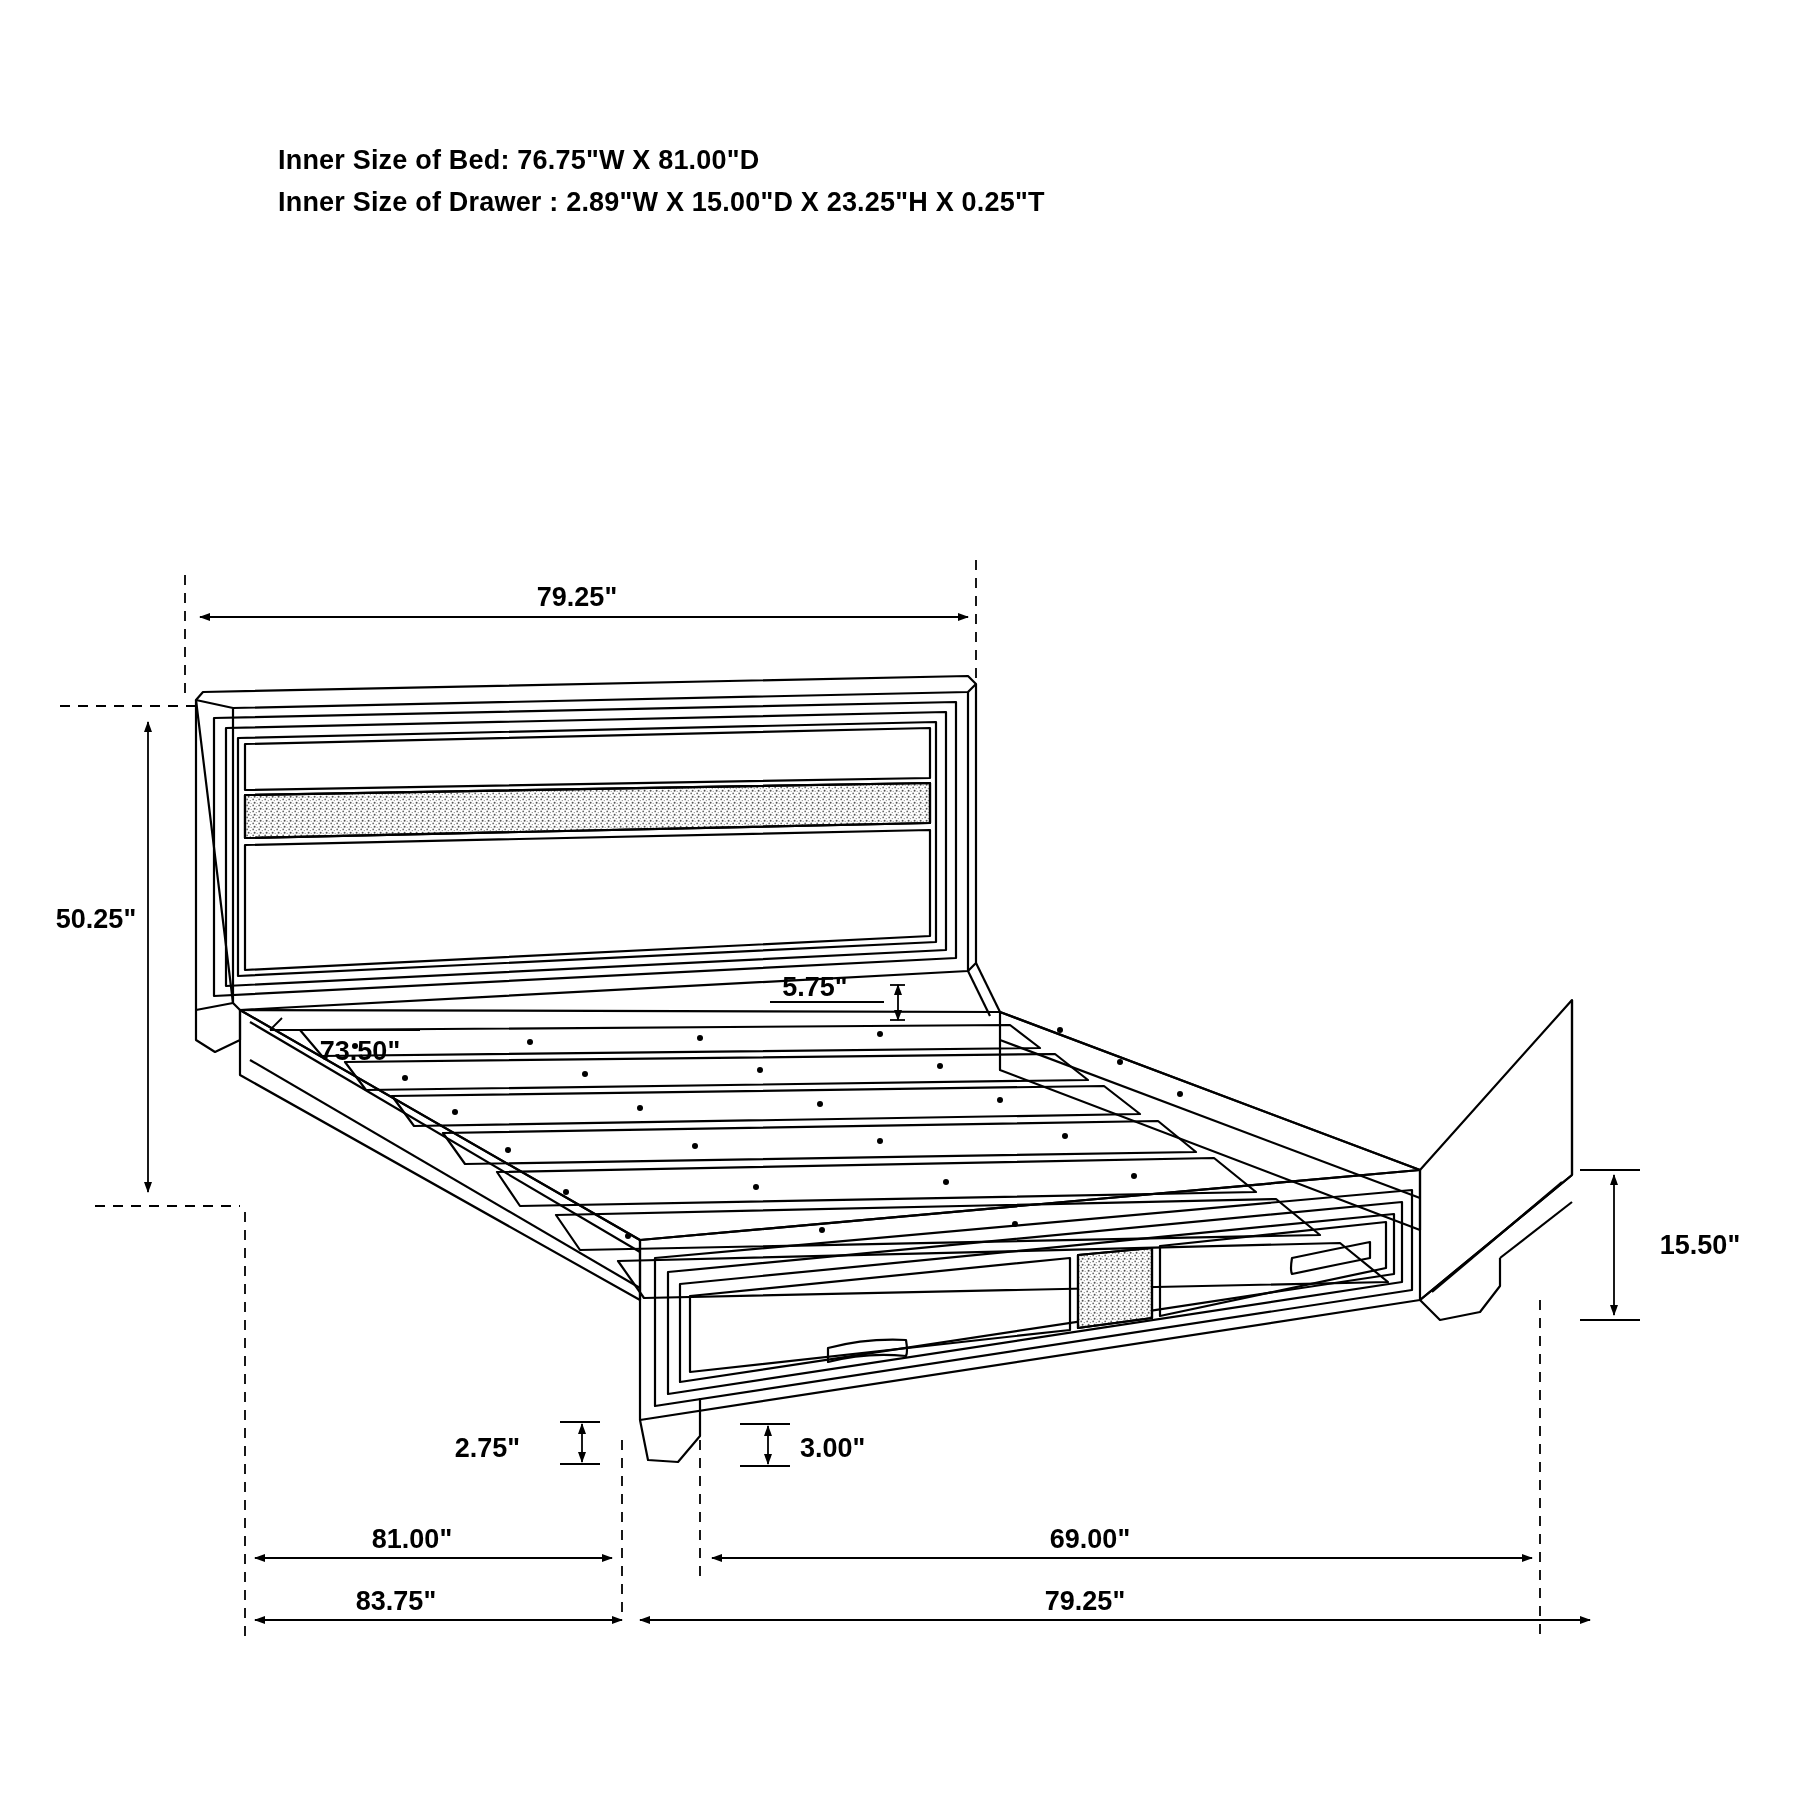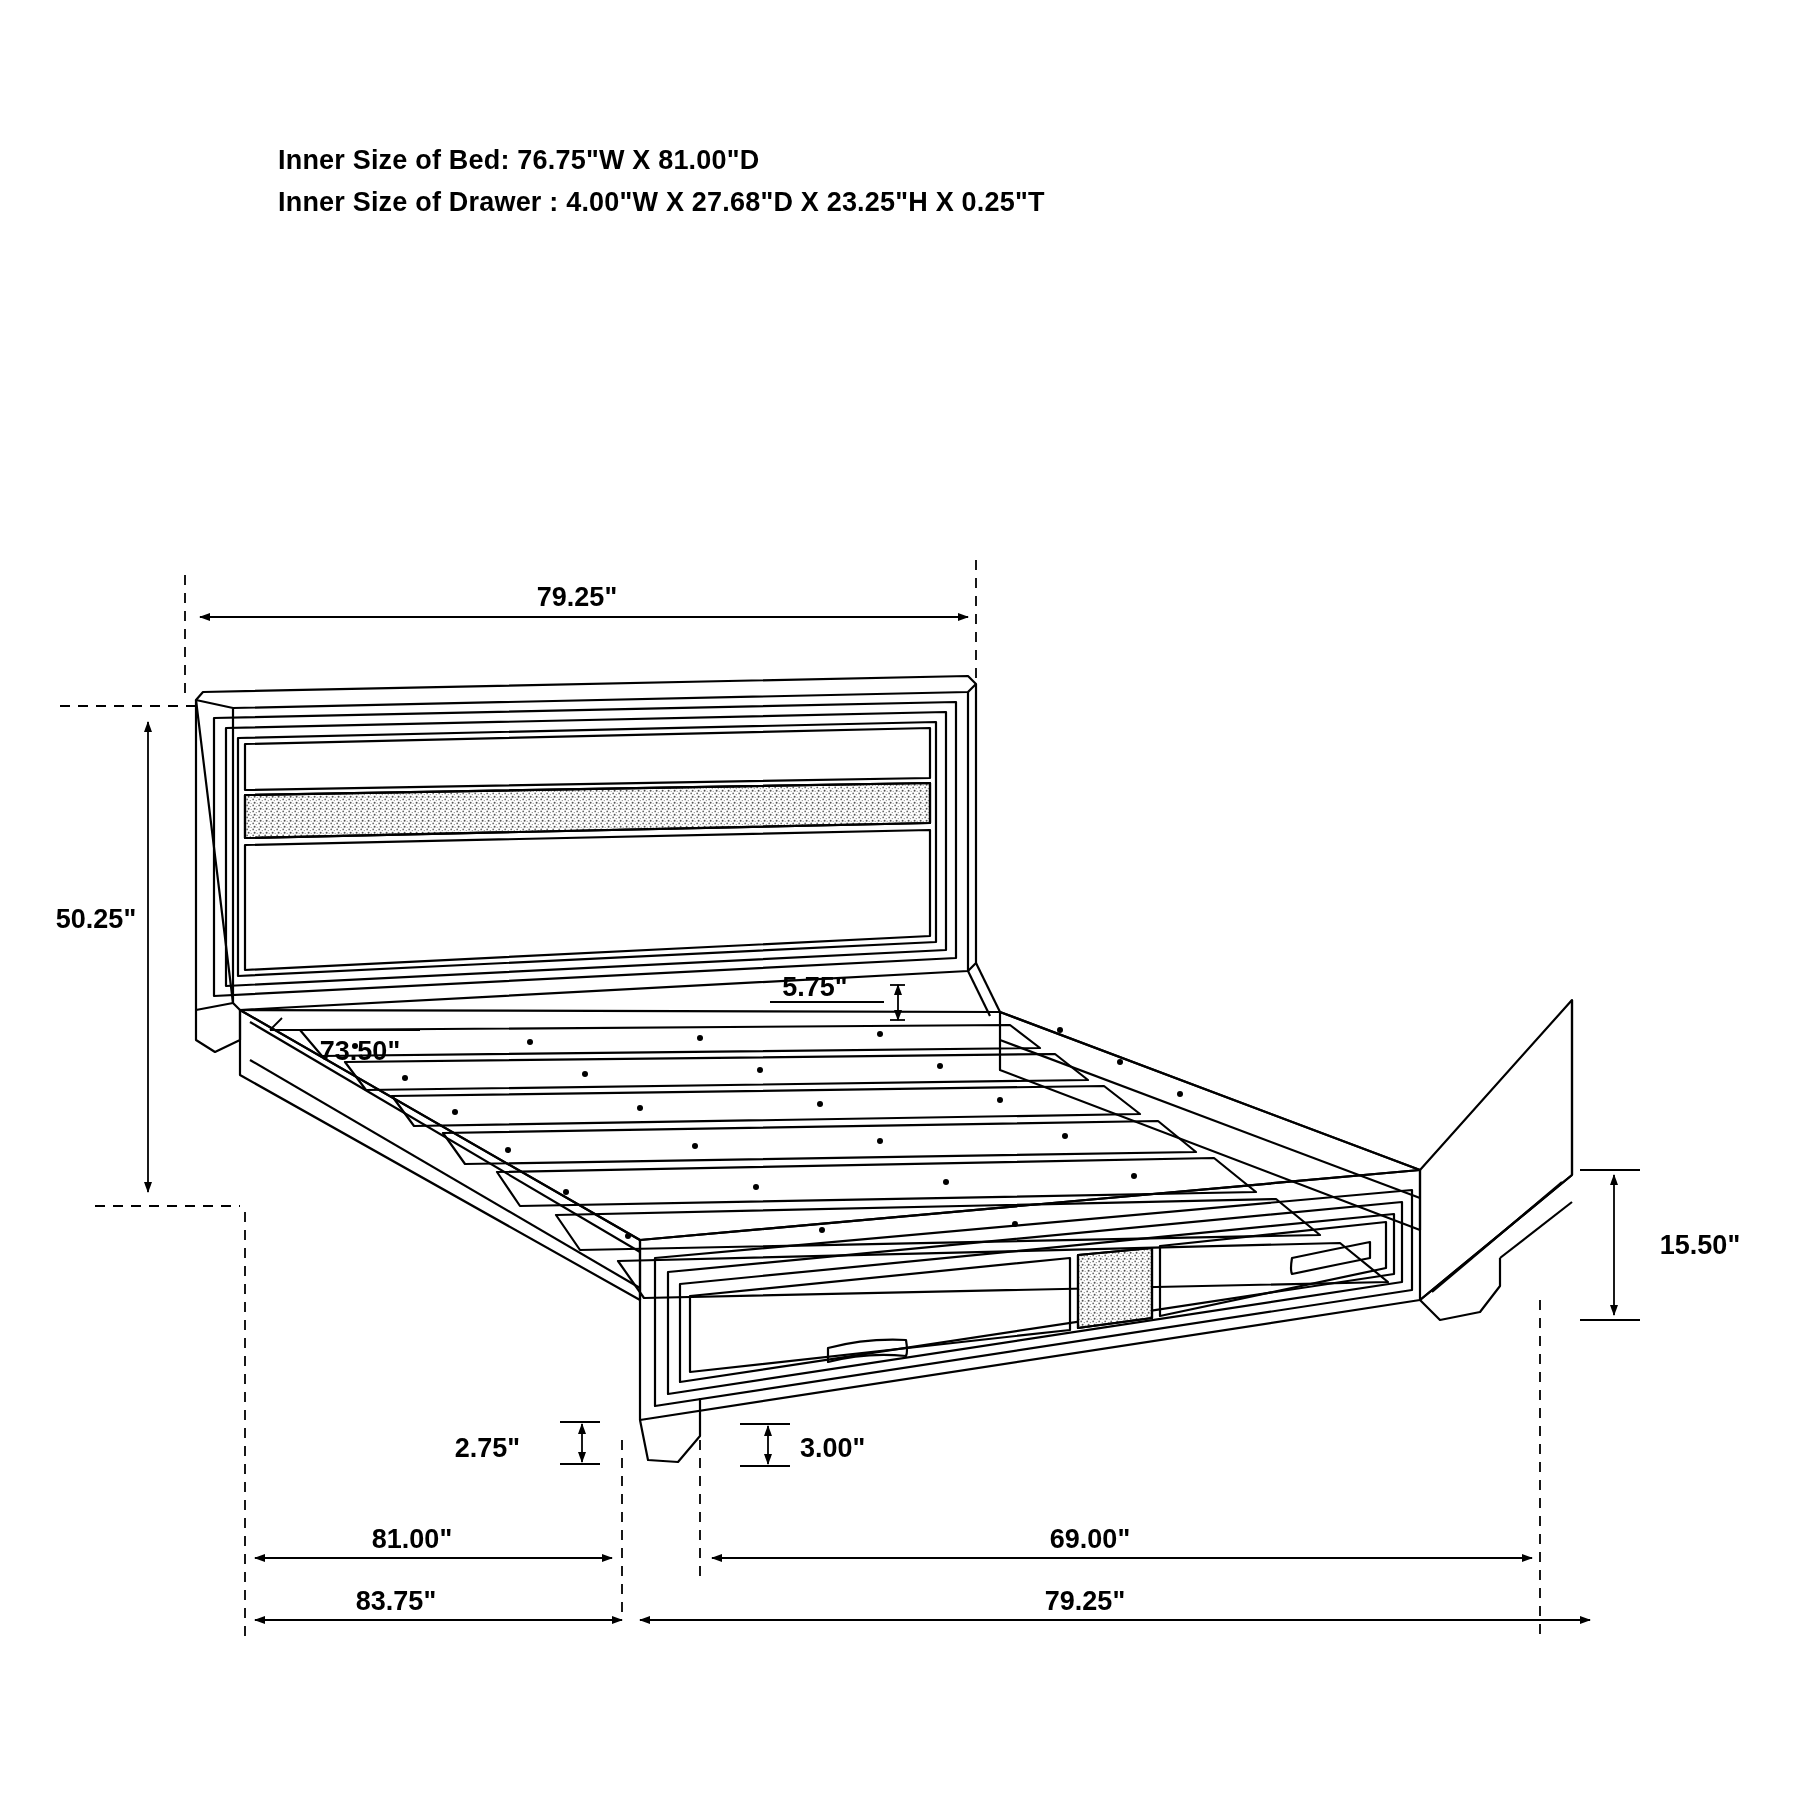--- a/index.html
+++ b/index.html
@@ -48,21 +48,21 @@
     fill: #000000;
   }
 </style>
 </head>
 <body>
 
 <div id="diagram-root">
 
   <div class="spec-block">
     <div class="spec-line">Inner Size of Bed: 76.75"W X 81.00"D</div>
-    <div class="spec-line">Inner Size of Drawer : 4.00"W X 27.68"D X 23.25"H X 0.25"T</div>
+    <div class="spec-line">Inner Size of Drawer : 2.89"W X 15.00"D X 23.25"H X 0.25"T</div>
   </div>
 
   <svg class="drawing" viewBox="0 0 1800 1800">
     <defs>
       <marker id="arrowEnd" markerWidth="12" markerHeight="12" refX="10" refY="4" orient="auto" markerUnits="userSpaceOnUse">
         <path d="M0,0 L11,4 L0,8 z" fill="#000"></path>
       </marker>
       <marker id="arrowStart" markerWidth="12" markerHeight="12" refX="1" refY="4" orient="auto" markerUnits="userSpaceOnUse">
         <path d="M11,0 L0,4 L11,8 z" fill="#000"></path>
       </marker>

